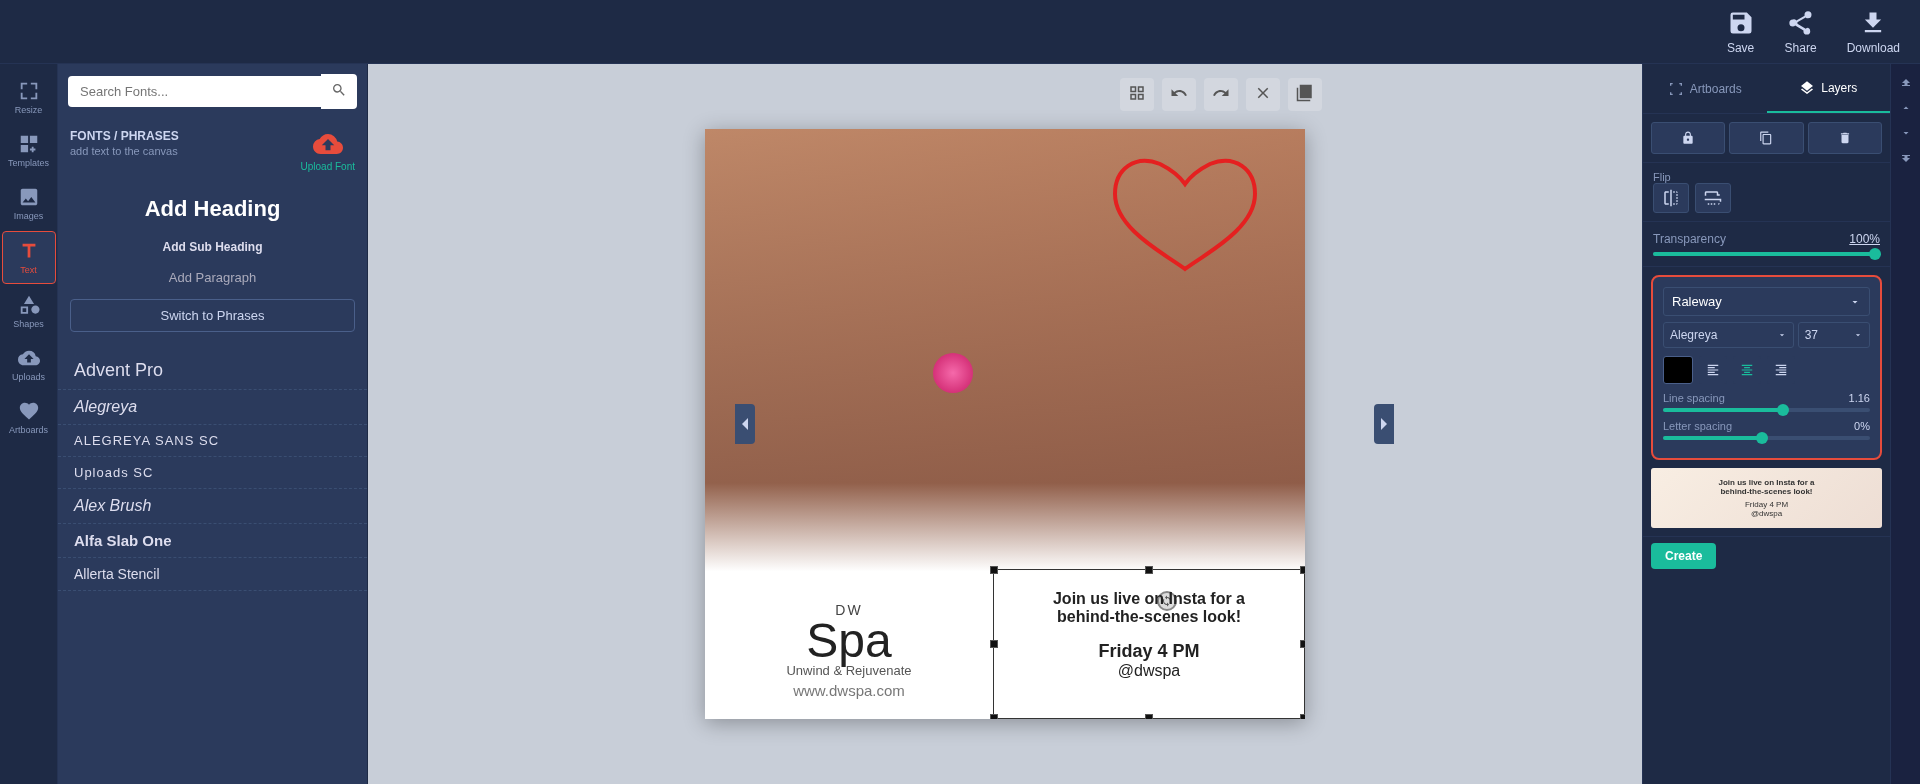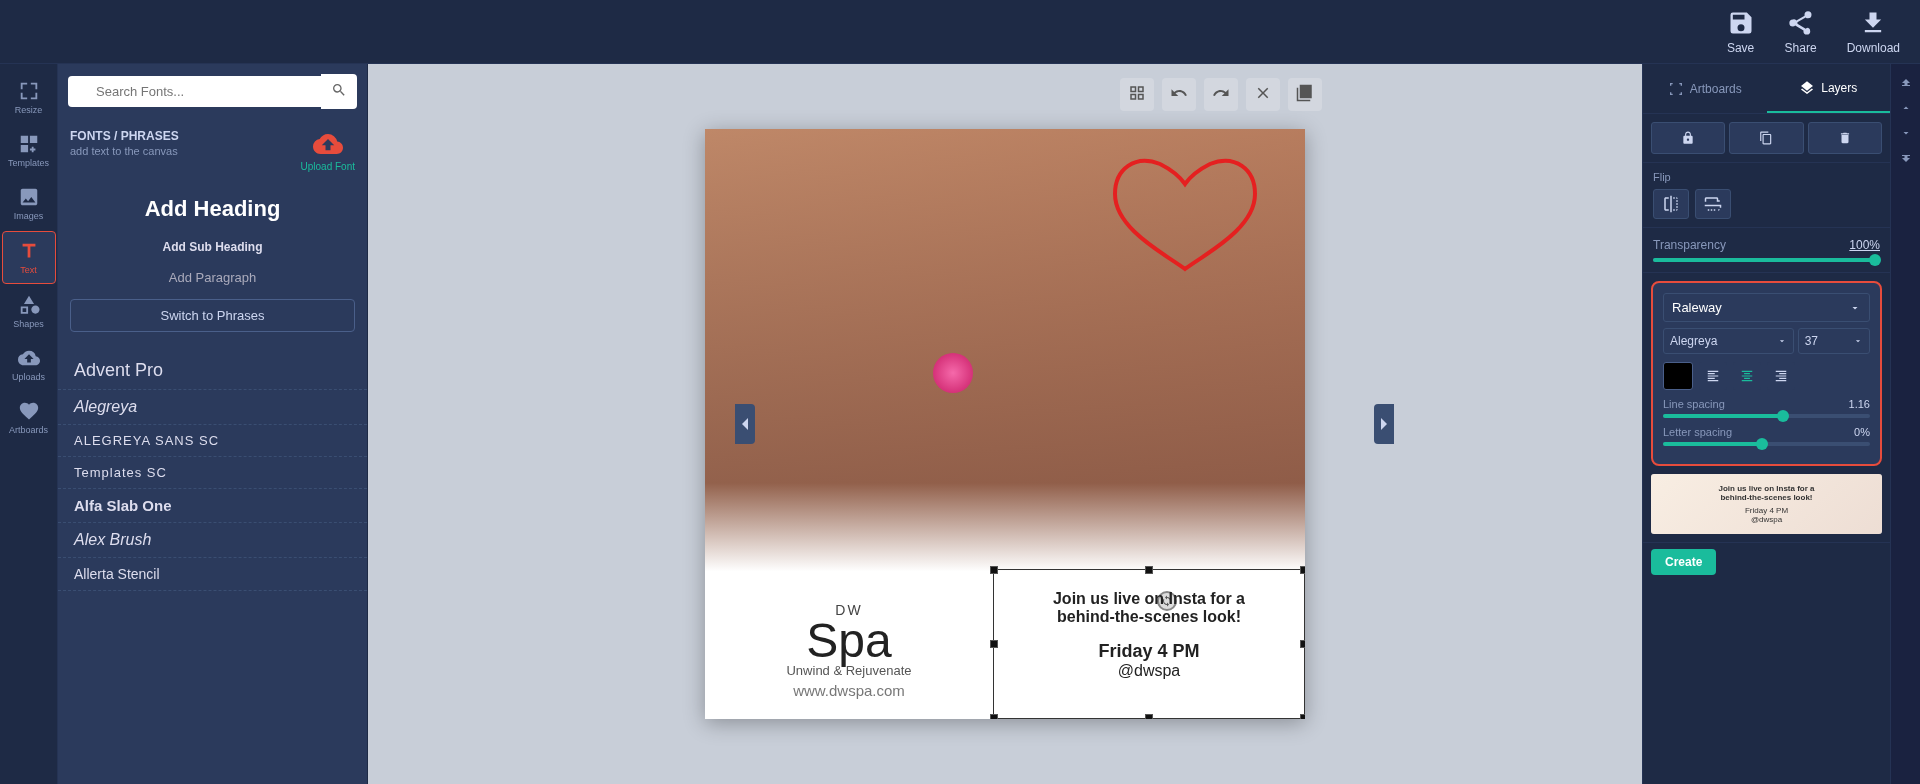--- a/index.html
+++ b/index.html
@@ -52,21 +52,21 @@
       display: flex; flex-direction: column;
       flex-shrink: 0;
       border-right: 1px solid #1e2a45;
     }
     .font-search-bar {
       padding: 10px;
       background: #2b3a5c;
       display: flex; align-items: center;
     }
     .font-search-input {
-      flex: 1; padding: 8px 28px;
+      flex: 1; padding: 8px 12px;
       background: #fff; border: none; border-radius: 4px 0 0 4px;
       font-size: 13px; color: #333; outline: none;
     }
     .font-search-btn {
       background: #fff; border: none; padding: 8px 10px;
       border-radius: 0 4px 4px 0; cursor: pointer;
     }
     .fonts-phrases-header {
       padding: 10px 12px 8px;
       display: flex; justify-content: space-between; align-items: flex-start;
@@ -192,21 +192,21 @@
     .transparency-section { padding: 10px; border-bottom: 1px solid #253354; }
     .trans-row { display: flex; justify-content: space-between; margin-bottom: 6px; }
     .trans-label { font-size: 12px; color: #8898bb; }
     .trans-value { font-size: 12px; color: #cdd6f0; text-decoration: underline; }
     .trans-slider { width: 100%; height: 4px; background: #3a4e72; border-radius: 2px; position: relative; cursor: pointer; }
     .trans-fill { height: 100%; background: #1abc9c; border-radius: 2px; width: 100%; }
     .trans-thumb { width: 12px; height: 12px; background: #1abc9c; border-radius: 50%; position: absolute; top: -4px; right: -1px; }
 
     
     .flip-section { padding: 8px 10px; border-bottom: 1px solid #253354; }
-    .flip-label { font-size: 11px; color: #8898bb; margin-bottom: 6px; }
+    .flip-label { font-size: 11px; color: #8898bb; }
     .flip-btns { display: flex; gap: 6px; }
     .flip-btn {
       width: 36px; height: 30px; background: #2b3a5c; border: 1px solid #3a4e72;
       border-radius: 3px; display: flex; align-items: center; justify-content: center; cursor: pointer;
     }
     .action-btn {
       flex: 1; height: 32px; background: #2b3a5c; border: 1px solid #3a4e72;
       border-radius: 3px; display: flex; align-items: center; justify-content: center;
       cursor: pointer; color: #cdd6f0;
     }
@@ -329,23 +329,23 @@
       <div class="add-heading">Add Heading</div>
       <div class="add-subheading">Add Sub Heading</div>
       <div class="add-paragraph">Add Paragraph</div>
       <button class="switch-phrases-btn">Switch to Phrases</button>
     </div>
 
     <div class="font-list">
       <div class="font-item font-advent-pro">Advent Pro</div>
       <div class="font-item font-alegreya">Alegreya</div>
       <div class="font-item font-alegreya-sans-sc">Alegreya Sans SC</div>
-      <div class="font-item font-alegreya-sc">Templates SC</div>
+      <div class="font-item font-alegreya-sc">Uploads SC</div>
+      <div class="font-item font-alex-brush">Alex Brush</div>
       <div class="font-item font-alfa-slab">Alfa Slab One</div>
-      <div class="font-item font-alex-brush">Alex Brush</div>
       <div class="font-item font-allerta">Allerta Stencil</div>
     </div>
   </div>
 
   <div style="position:relative; width:0; overflow:visible; z-index:10;">
     <div class="collapse-handle">
       <svg width="10" height="14" viewBox="0 0 10 14" fill="#cdd6f0">
           <path d="M8 1L2 7l6 6"></path>
         </svg>
     </div>

